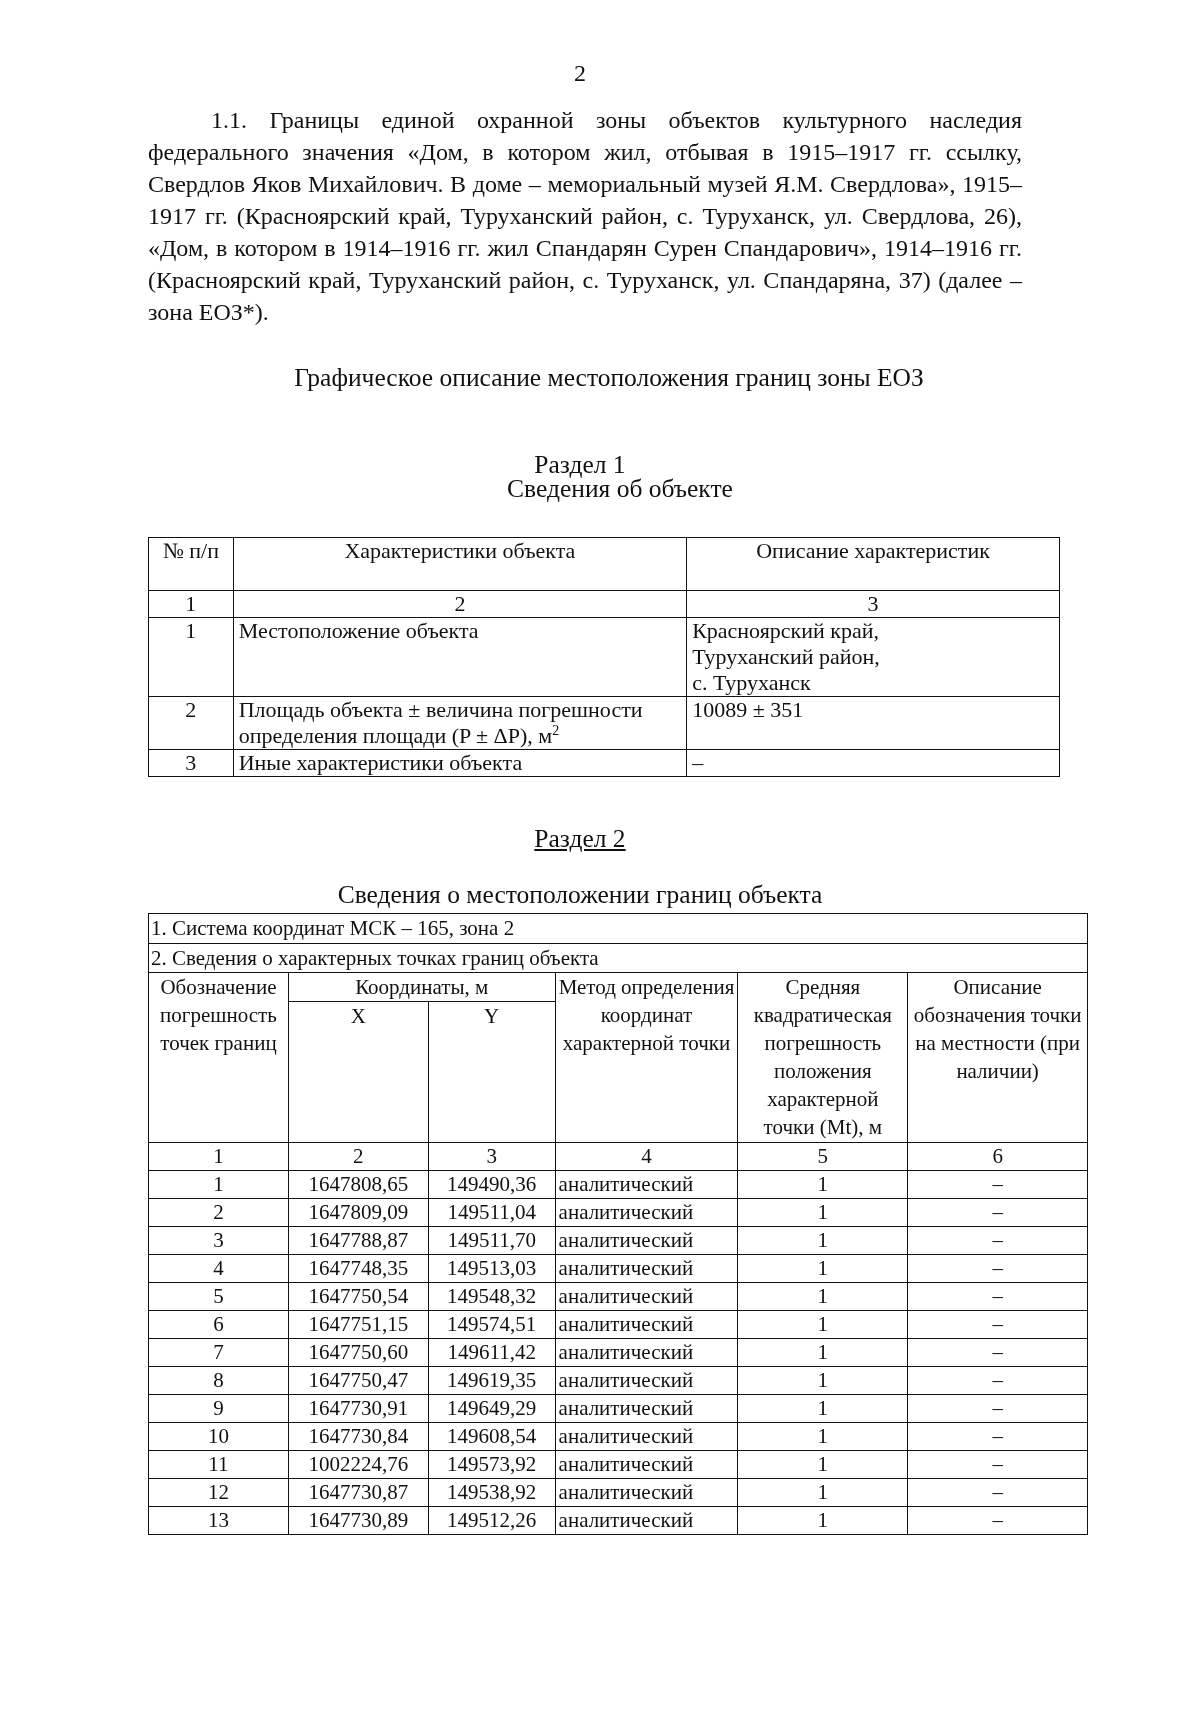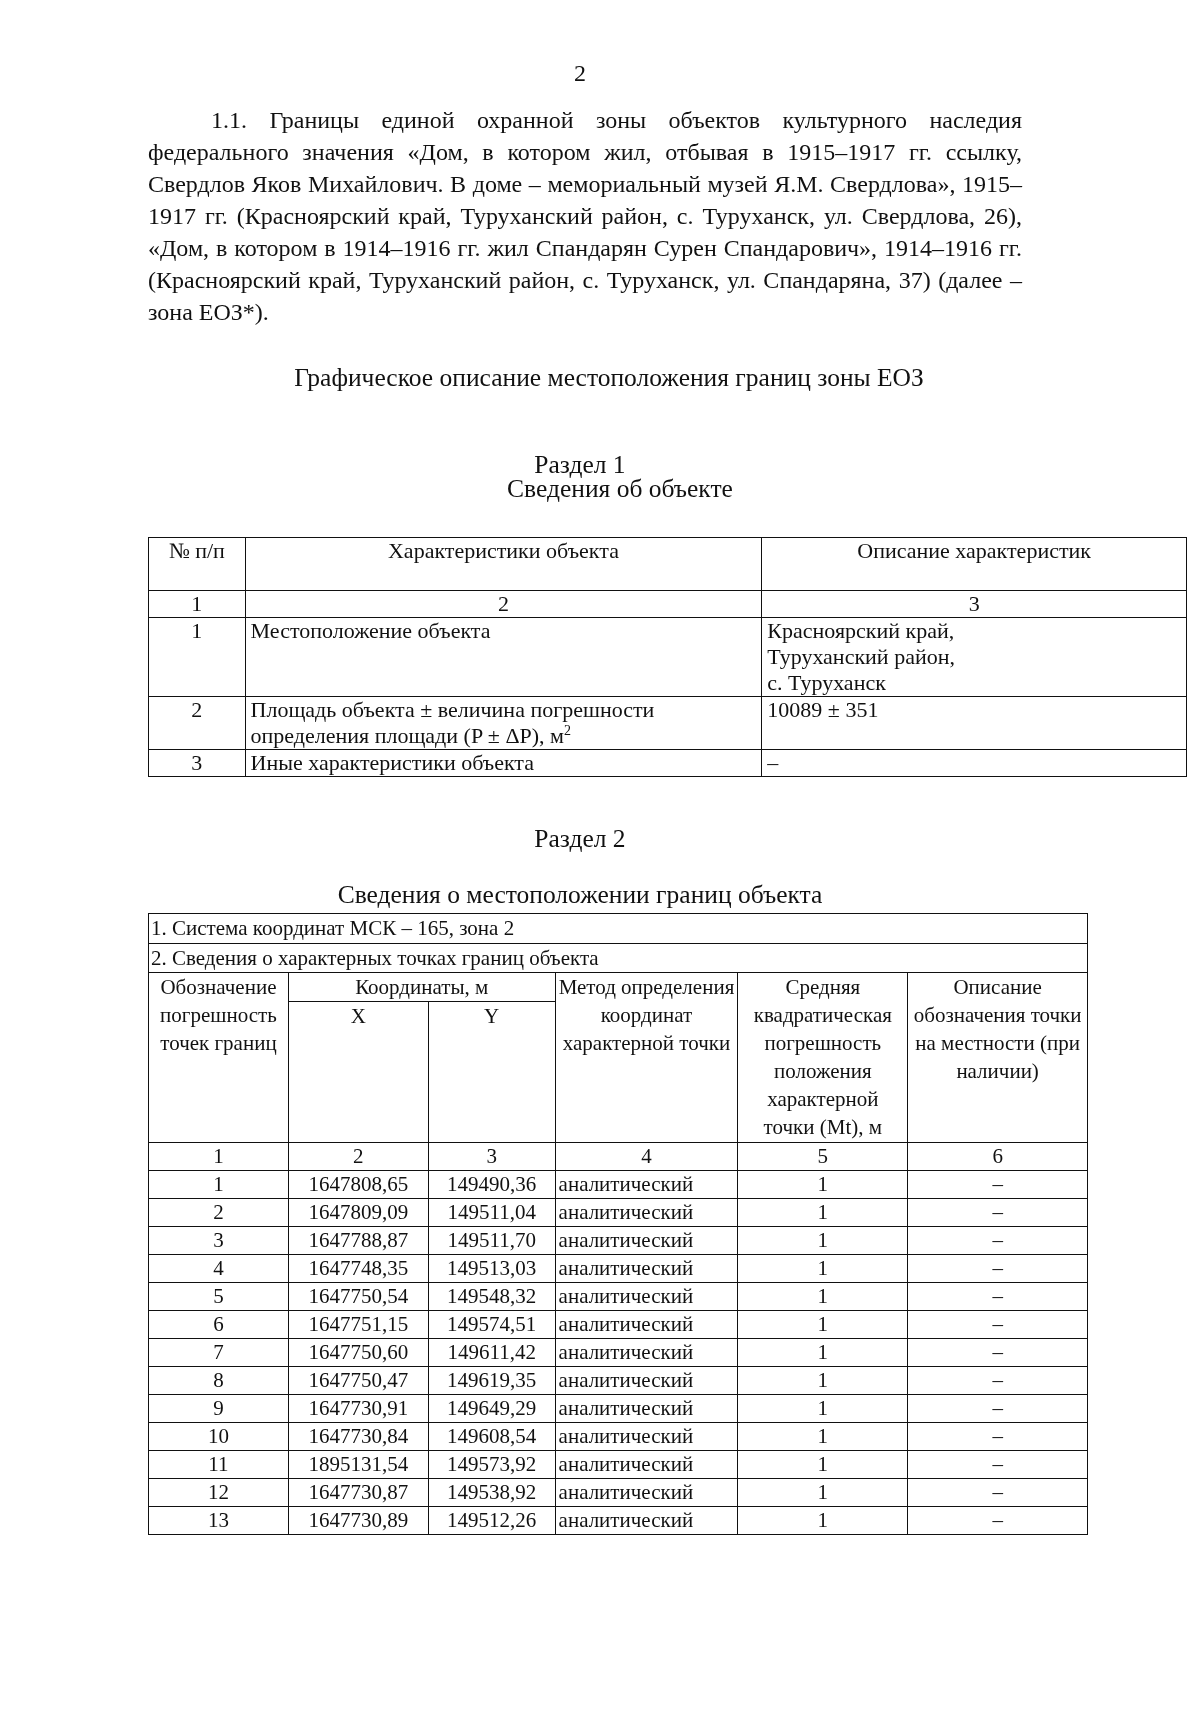--- a/index.html
+++ b/index.html
@@ -49,21 +49,21 @@
     }
     td {
       border: 1.5px solid #111;
       padding: 0 5px;
       vertical-align: top;
     }
     
     .t1 {
       left: 148px;
       top: 537px;
-      width: 1039px;
+      width: 912px;
       font-size: 22px;
       line-height: 26px;
     }
     .t1 td.c { text-align: center; }
     .t1 .w1 { width: 77px; }
     .t1 .w2 { width: 460px; }
     .t1 .w3 { width: 376px; margin-top: 32px; }
     
     .t2 {
       left: 148px;
@@ -120,21 +120,21 @@
     <td>10089 ± 351</td>
   </tr>
   <tr>
     <td class="c">3</td>
     <td>Иные характеристики объекта</td>
     <td>–</td>
   </tr>
 </tbody>
   </table>
 
-<h2 class="heading" style="top:824px;">Раздел 2</h2>
+<h2 class="heading" style="top:824px;text-decoration:underline;">Раздел 2</h2>
 <h2 class="heading" style="top:880px;">Сведения о местоположении границ объекта</h2>
 
 <table class="t2">
   <colgroup>
     <col style="width:140px">
     <col style="width:140px">
     <col style="width:127px">
     <col style="width:183px">
     <col style="width:170px">
     <col style="width:180px">
@@ -242,21 +242,21 @@
       <tr class="row">
         <td class="c">10</td>
         <td class="c">1647730,84</td>
         <td class="c">149608,54</td>
         <td>аналитический</td>
         <td class="c">1</td>
         <td class="c">–</td>
       </tr>
       <tr class="row">
         <td class="c">11</td>
-        <td class="c">1895131,54</td>
+        <td class="c">1002224,76</td>
         <td class="c">149573,92</td>
         <td>аналитический</td>
         <td class="c">1</td>
         <td class="c">–</td>
       </tr>
       <tr class="row">
         <td class="c">12</td>
         <td class="c">1647730,87</td>
         <td class="c">149538,92</td>
         <td>аналитический</td>

